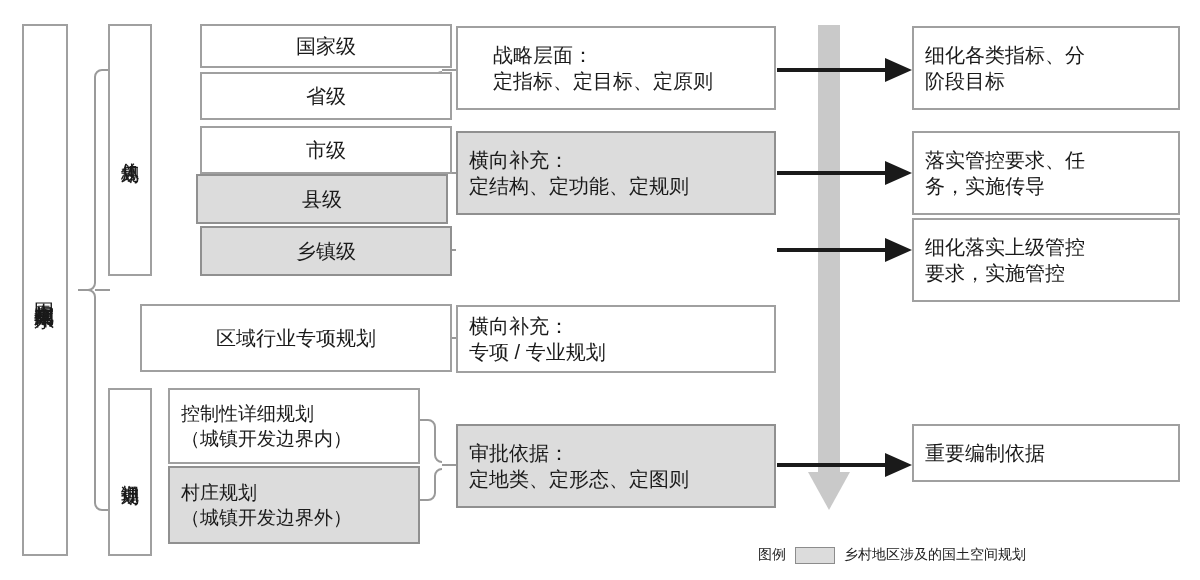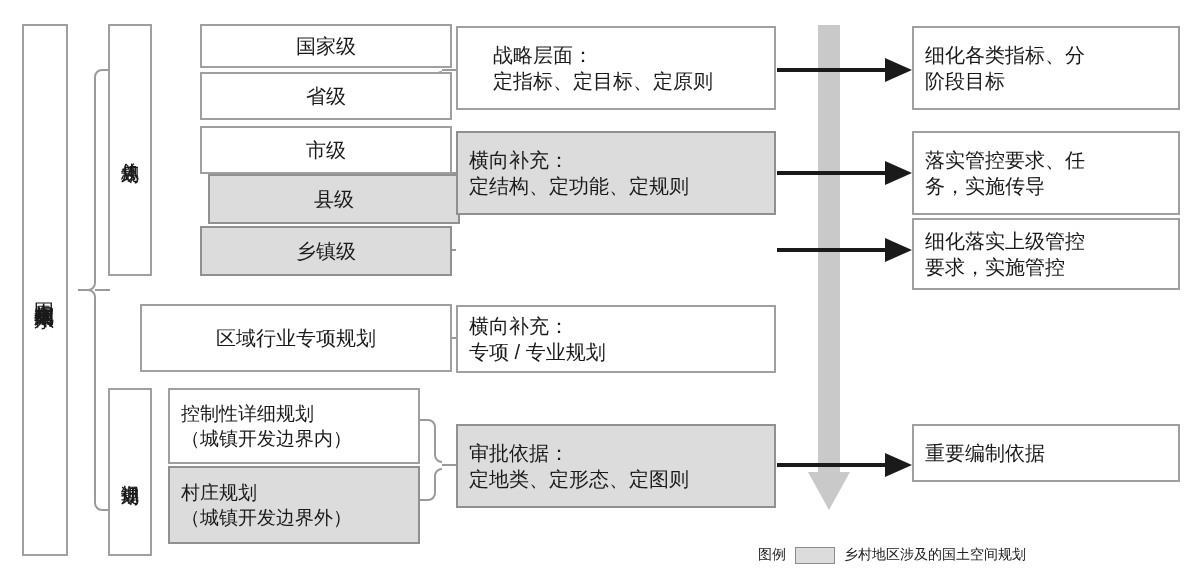--- a/index.html
+++ b/index.html
@@ -138,21 +138,21 @@
 
   <div class="box center fs20" style="left:168px; top:24px; width:252px; height:44px;">
     <span>国家级</span>
   </div>
   <div class="box center fs20" style="left:168px; top:72px; width:252px; height:48px;">
     <span>省级</span>
   </div>
   <div class="box center fs20" style="left:168px; top:126px; width:252px; height:48px;">
     <span>市级</span>
   </div>
-  <div class="box center fs20 shaded" style="left:176px; top:174px; width:252px; height:50px;">
+  <div class="box center fs20 shaded" style="left:164px; top:174px; width:252px; height:50px;">
     <span>县级</span>
   </div>
   <div class="box center fs20 shaded" style="left:168px; top:226px; width:252px; height:50px;">
     <span>乡镇级</span>
   </div>
 
   <div class="box center fs20" style="left:108px; top:304px; width:312px; height:68px;">
     <span>区域行业专项规划</span>
   </div>
 
@@ -183,21 +183,21 @@
   </div>
 
   <div class="box left fs20" style="left:912px; top:26px; width:268px; height:84px;">
     <span>细化各类指标、分
 阶段目标</span>
   </div>
   <div class="box left fs20" style="left:912px; top:131px; width:268px; height:84px;">
     <span>落实管控要求、任
 务，实施传导</span>
   </div>
-  <div class="box left fs20" style="left:912px; top:218px; width:268px; height:72px;">
+  <div class="box left fs20" style="left:912px; top:218px; width:268px; height:84px;">
     <span>细化落实上级管控
 要求，实施管控</span>
   </div>
   <div class="box left fs20" style="left:912px; top:424px; width:268px; height:58px;">
     <span>重要编制依据</span>
   </div>
 
   <div class="legend" style="left:758px; top:546px;">
     <span>图例</span>
     <span class="legend-swatch"></span>

